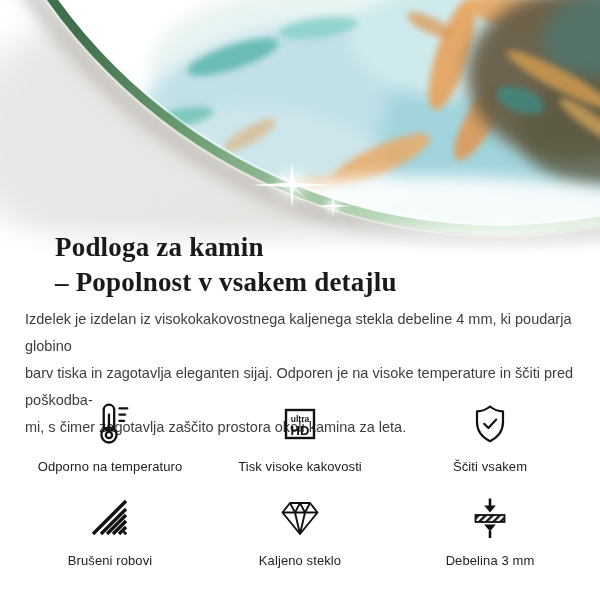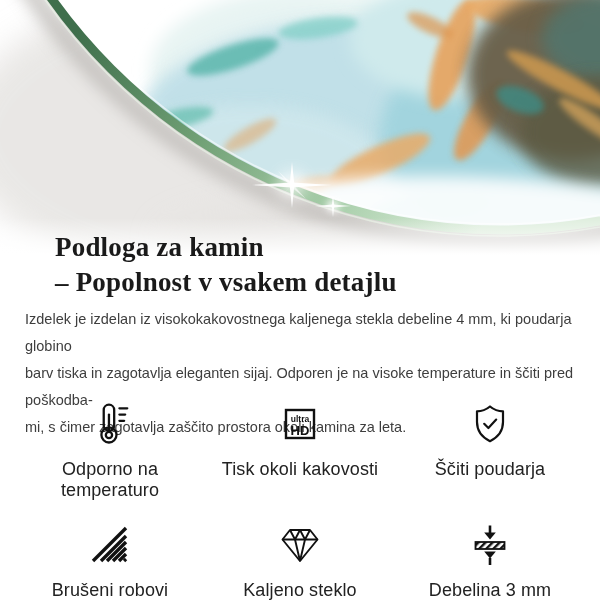--- a/index.html
+++ b/index.html
@@ -18,21 +18,21 @@
     position:absolute;left:25px;top:306px;width:560px;margin:0;
     font-size:14.5px;line-height:27px;color:#3e3e3e;
     white-space:pre-line;
   }
   .features{
     position:absolute;left:15px;top:398px;width:570px;
     display:grid;grid-template-columns:repeat(3,190px);row-gap:18px;
   }
   .feature{display:flex;flex-direction:column;align-items:center;text-align:center;}
   .icon-wrap{height:52px;display:flex;align-items:center;justify-content:center;}
-  .feature-label{margin-top:9px;font-size:18px;color:#222222;letter-spacing:.1px;}
+  .feature-label{margin-top:9px;font-size:13px;color:#222222;letter-spacing:.1px;}
   .icon-svg{display:block;}
 </style>
 </head>
 <body>
 
 <div class="page">
 
   <svg class="hero" width="600" height="255" viewBox="0 0 600 255" aria-hidden="true">
     <defs>
       <clipPath id="disc-clip">
@@ -141,31 +141,31 @@
     </div>
 
     <div class="feature">
       <div class="icon-wrap">
         <svg class="icon-svg" width="44" height="44" viewBox="0 0 44 44">
           <rect x="8" y="8" width="28" height="28" fill="none" stroke="#111" stroke-width="2.4"></rect>
           <text x="22" y="19.5" text-anchor="middle" font-family="Liberation Sans, sans-serif" font-size="8.5" font-weight="600" fill="#111">ultra</text>
           <text x="22" y="32.5" text-anchor="middle" font-family="Liberation Sans, sans-serif" font-size="13" font-weight="700" fill="#111">HD</text>
         </svg>
       </div>
-      <div class="feature-label">Tisk okoli kakovosti</div>
+      <div class="feature-label">Tisk visoke kakovosti</div>
     </div>
 
     <div class="feature">
       <div class="icon-wrap">
         <svg class="icon-svg" width="44" height="44" viewBox="0 0 44 44" fill="none" stroke="#111" stroke-width="2.2" stroke-linecap="round" stroke-linejoin="round">
           <path d="M22,4.5 C26,7.8 30.8,9.3 35,9.3 V20 C35,29 29.2,35.6 22,39.2 C14.8,35.6 9,29 9,20 V9.3 C13.2,9.3 18,7.8 22,4.5 Z"></path>
           <path d="M16.2,21.8 L20.4,26 L28.2,17.6"></path>
         </svg>
       </div>
-      <div class="feature-label">Ščiti poudarja</div>
+      <div class="feature-label">Ščiti vsakem</div>
     </div>
 
     <div class="feature">
       <div class="icon-wrap">
         <svg class="icon-svg" width="44" height="44" viewBox="0 0 44 44" stroke="#111" stroke-width="3.4">
           <line x1="5" y1="38" x2="38" y2="5"></line>
           <line x1="13" y1="38" x2="38" y2="13"></line>
           <line x1="19" y1="38" x2="38" y2="19"></line>
           <line x1="25" y1="38" x2="38" y2="25"></line>
           <line x1="31" y1="38" x2="38" y2="31"></line>

